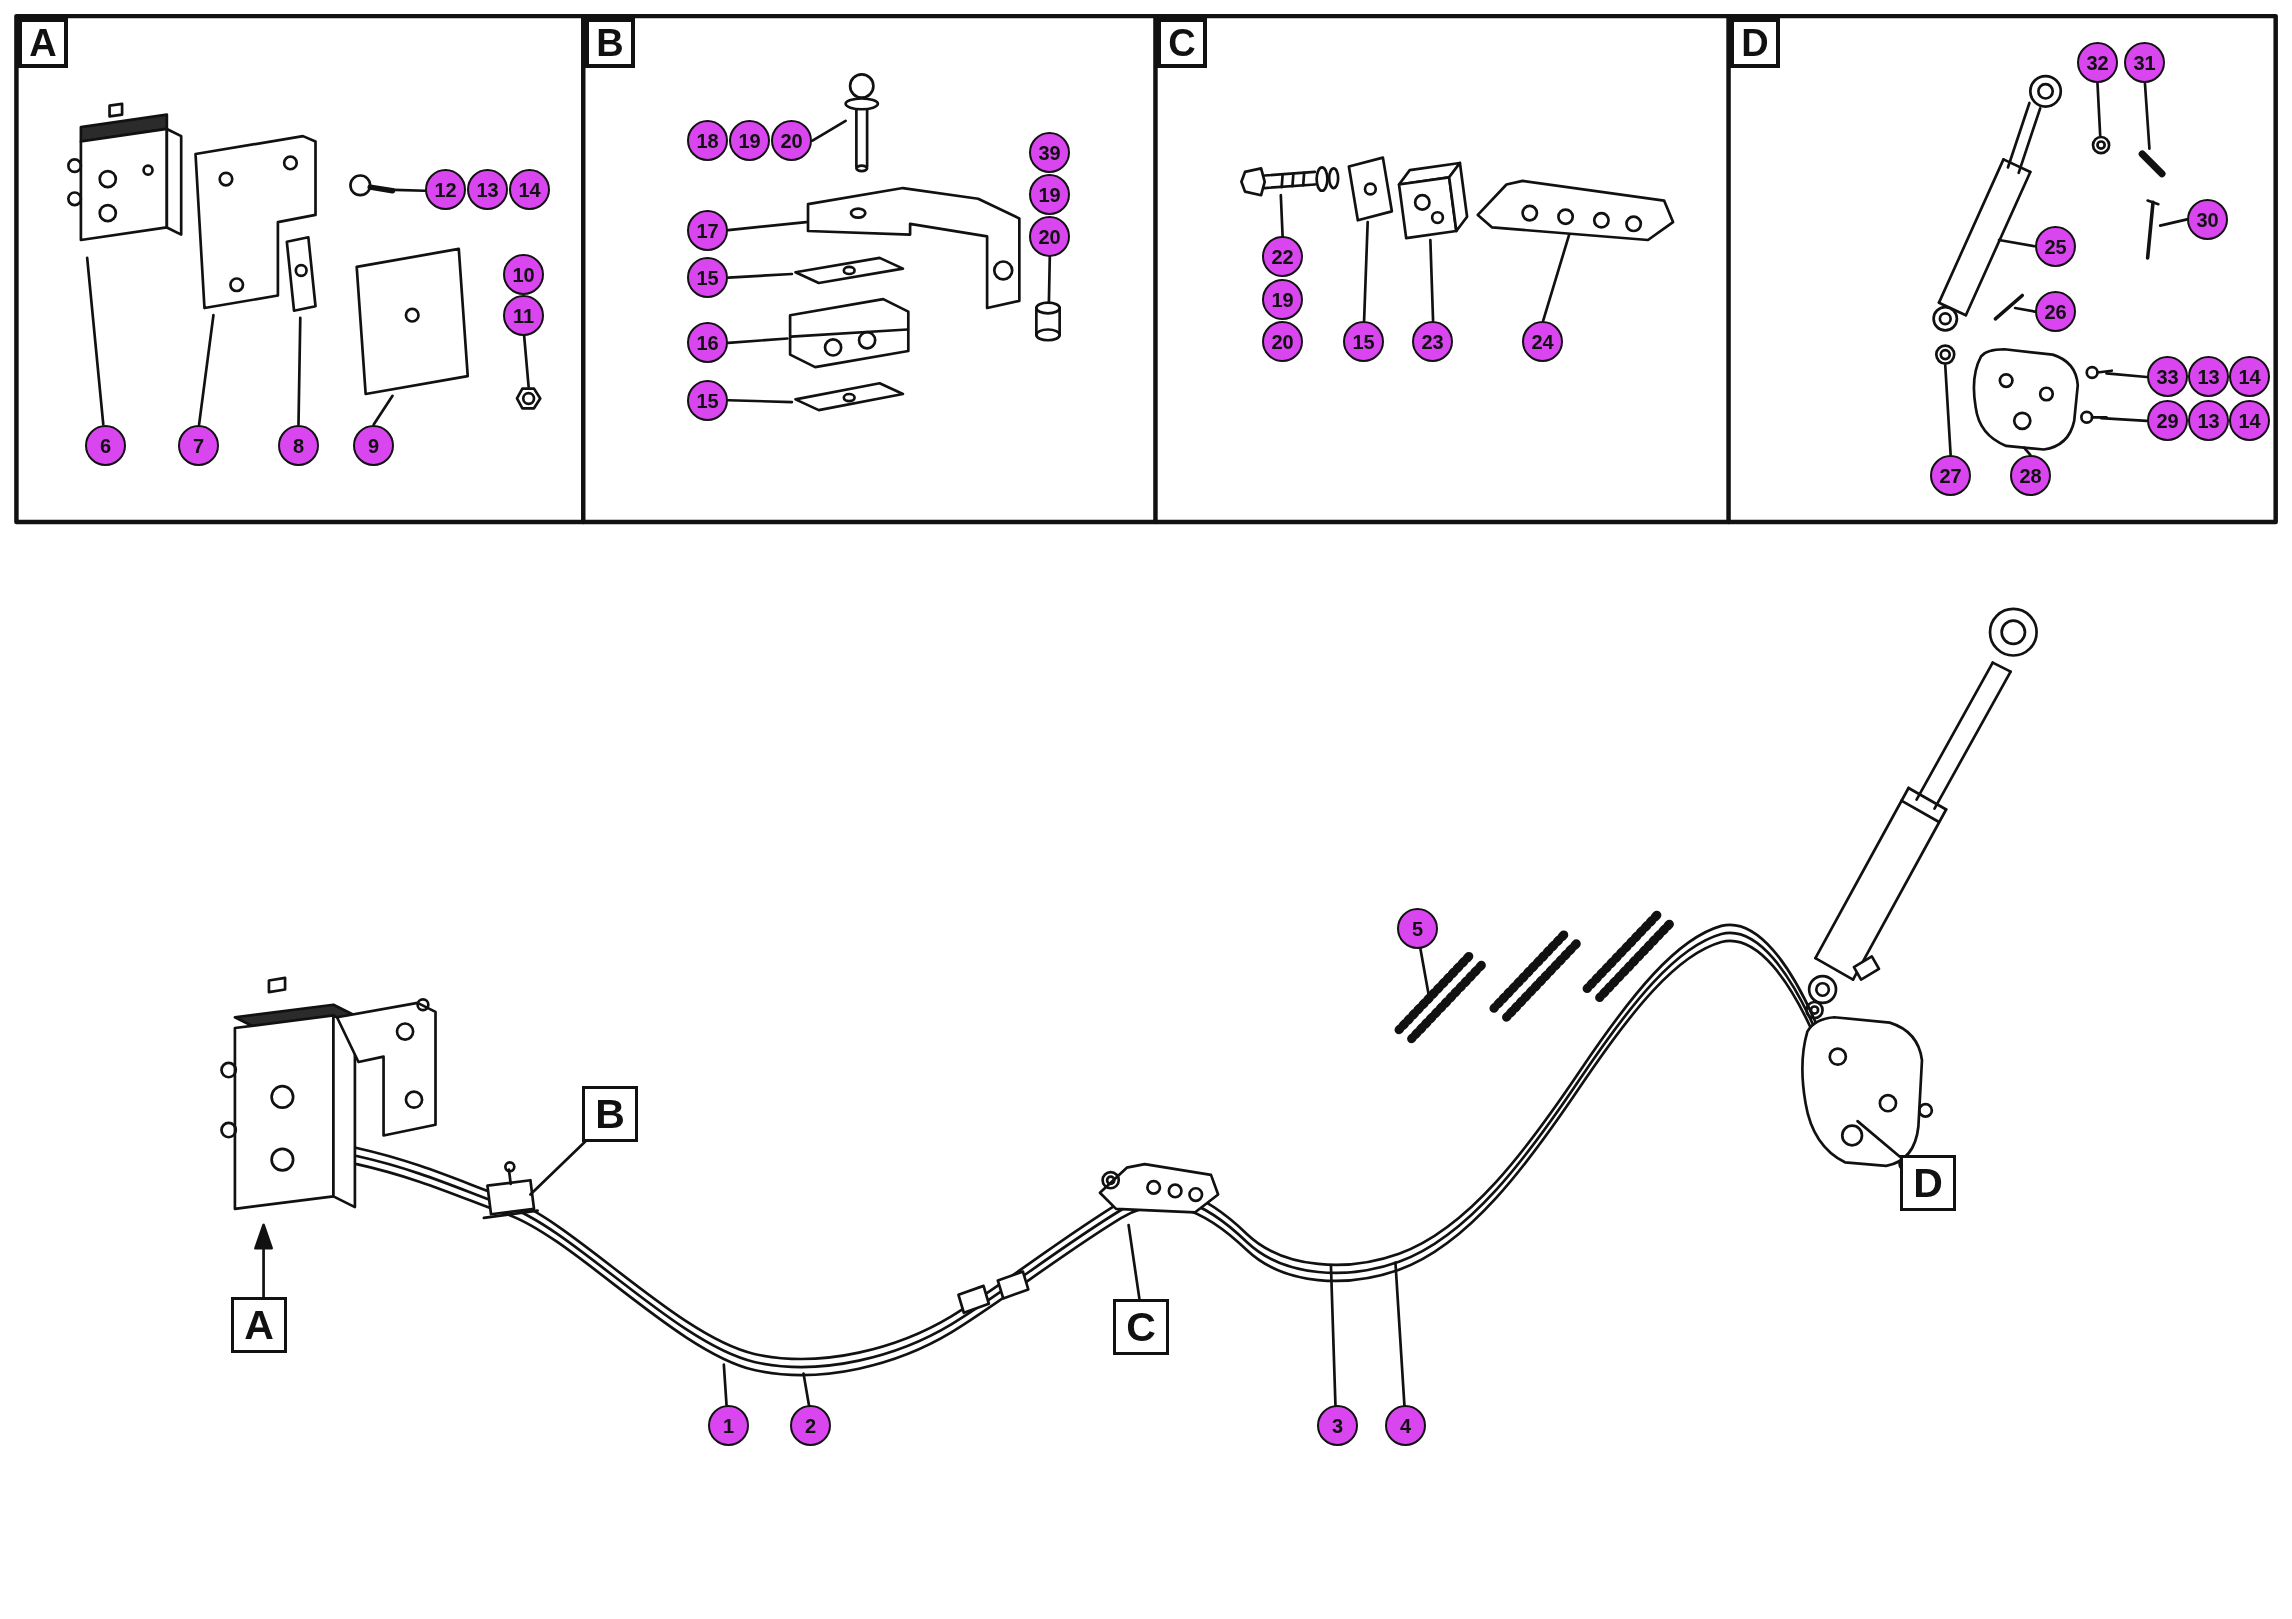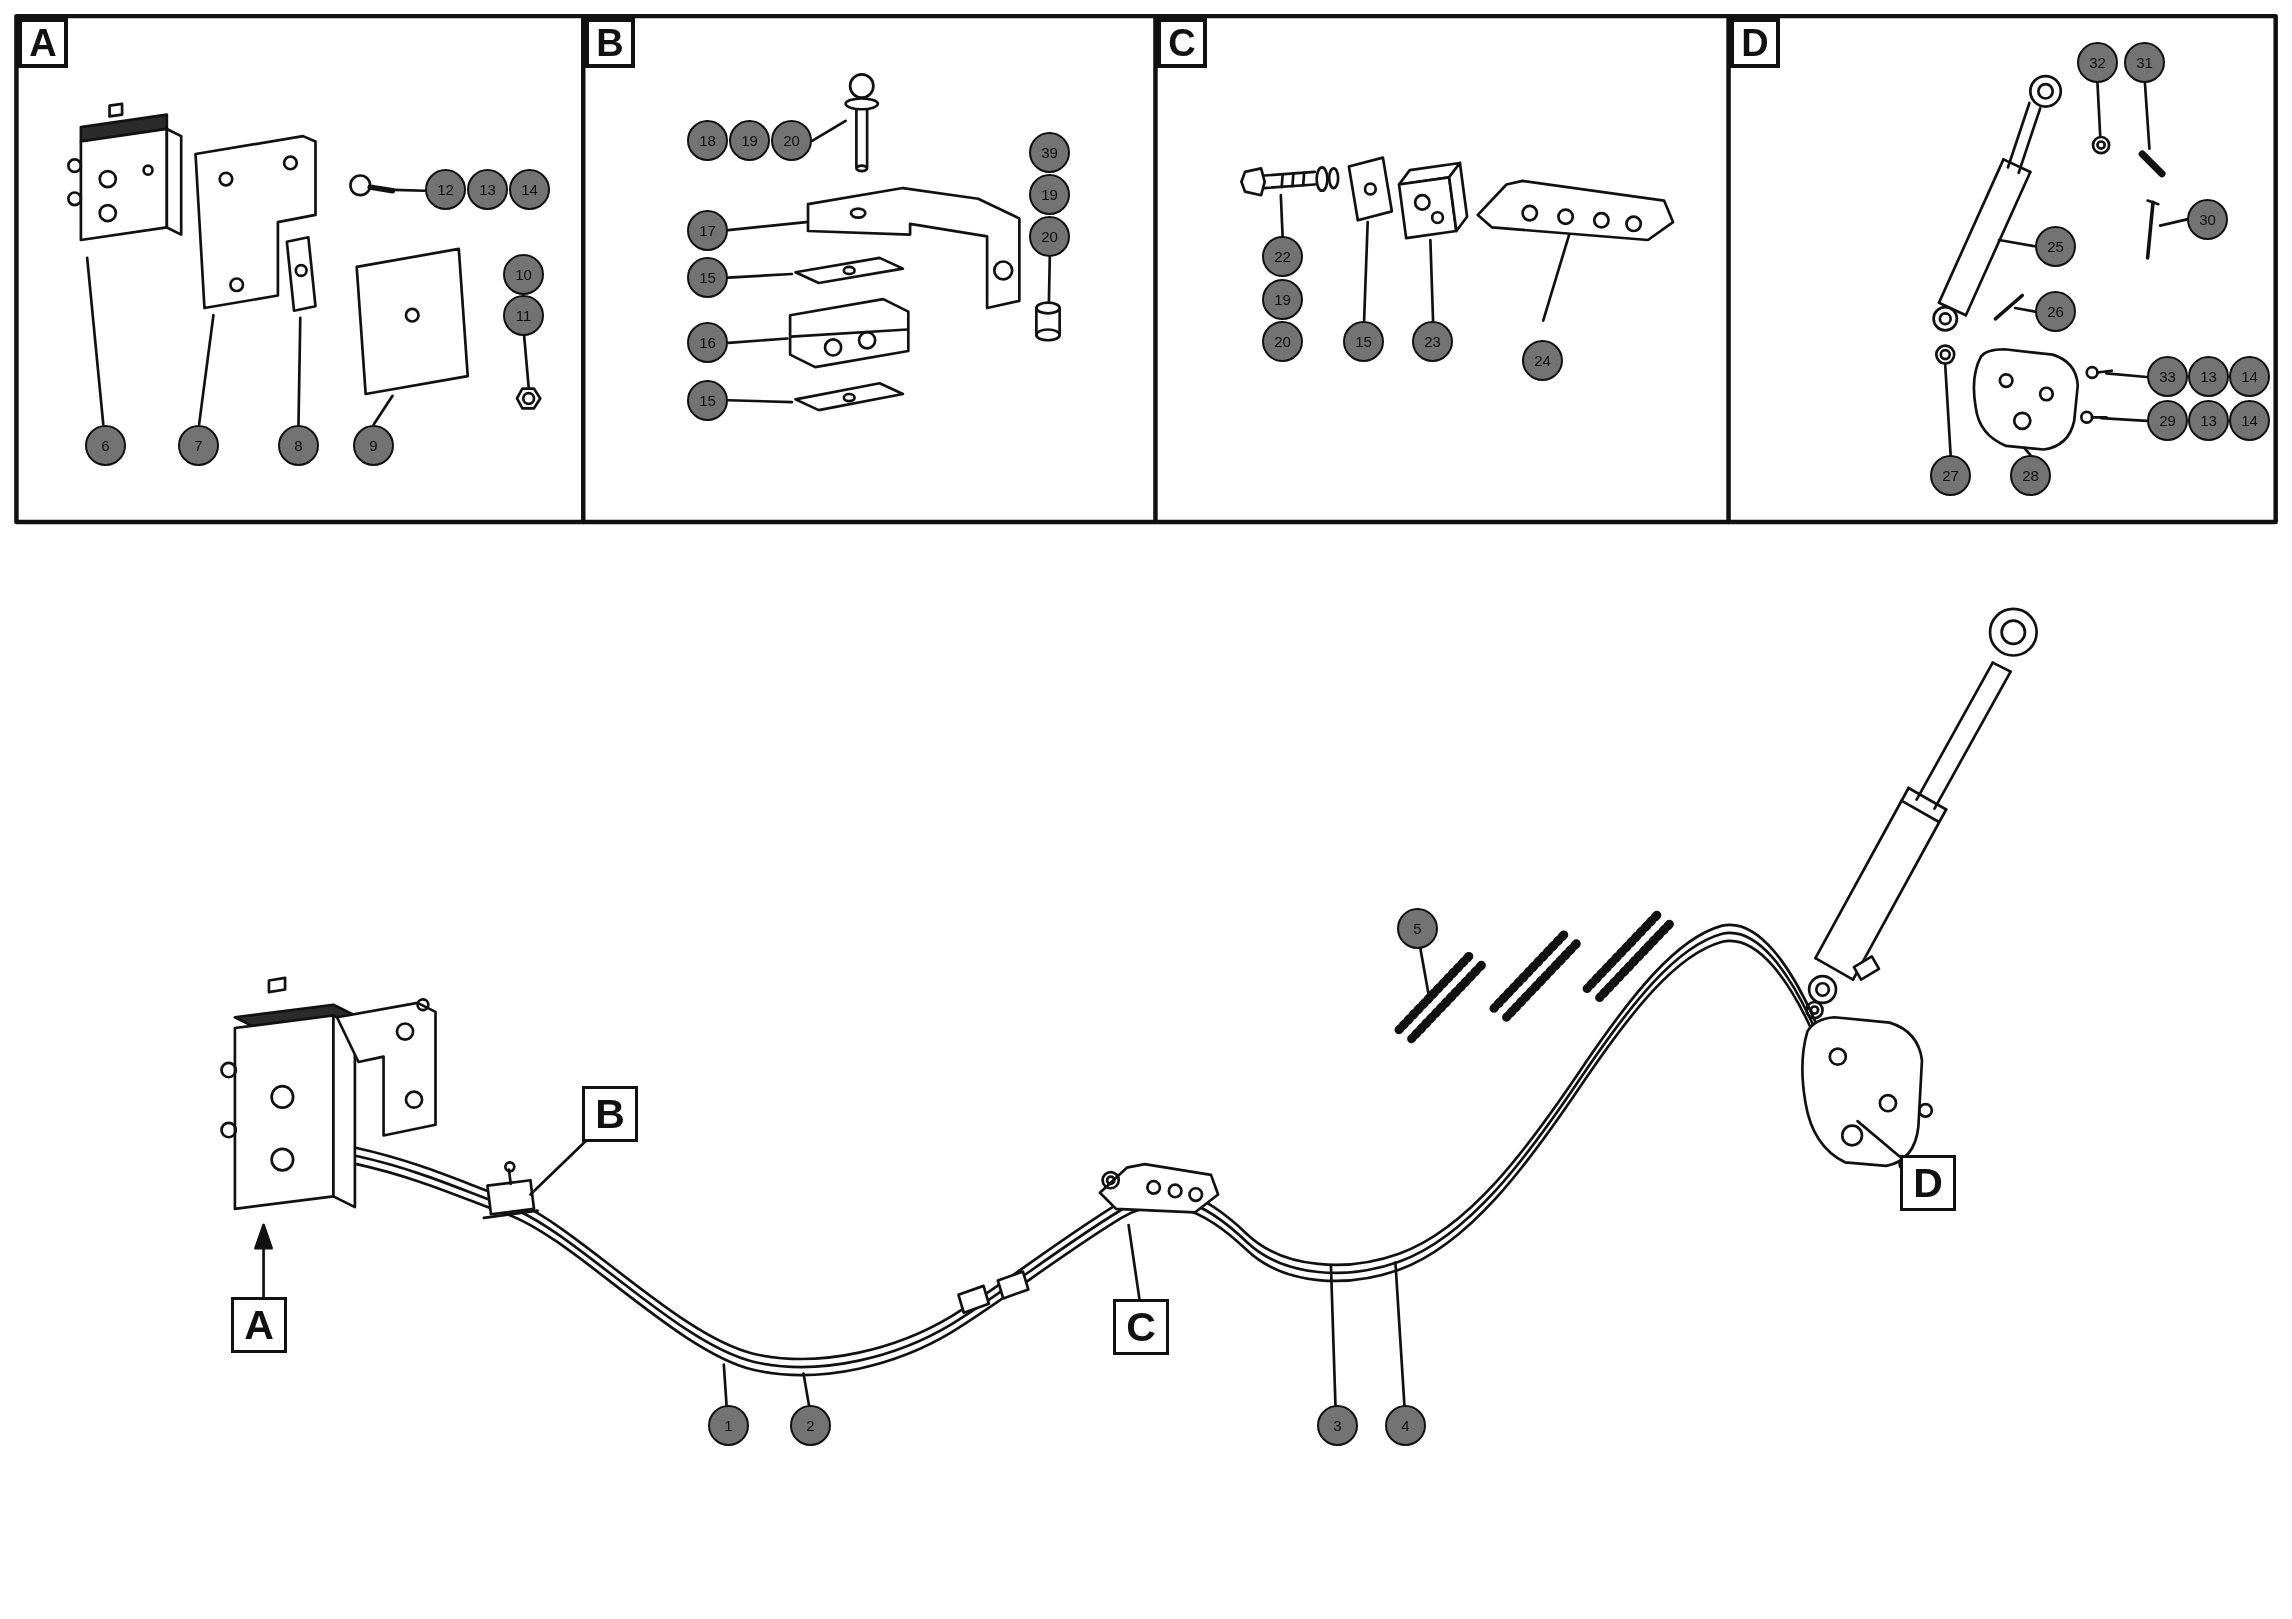--- a/index.html
+++ b/index.html
@@ -1,21 +1,21 @@
 <!DOCTYPE html>
 <html style="font-size:14.3px"><head>
 <meta charset="utf-8">
 <style>
   html,body{margin:0;padding:0;background:#fff;}
   .canvas{position:relative;width:2293px;height:1619px;background:#fff;overflow:hidden;
           font-family:"Liberation Sans",sans-serif;color:#111;}
   .art{position:absolute;left:0;top:0;z-index:1;}
   .co{position:absolute;width:41px;height:41px;box-sizing:border-box;border:2.7px solid #111;
-      border-radius:50%;background:#737373;display:flex;align-items:center;justify-content:center;
-      font-weight:normal;font-size:15px;line-height:1;z-index:5;}
+      border-radius:50%;background:#d946ef;display:flex;align-items:center;justify-content:center;
+      font-weight:bold;font-size:20px;line-height:1;z-index:5;}
   .panel-letter{position:absolute;width:50px;height:50px;box-sizing:border-box;border:4.5px solid #111;
       background:#fff;display:flex;align-items:center;justify-content:center;
       font-weight:bold;font-size:38px;z-index:6;}
   .area-label{position:absolute;width:56px;height:56px;box-sizing:border-box;border:3.6px solid #111;
       background:#fff;display:flex;align-items:center;justify-content:center;
       font-weight:bold;font-size:41px;z-index:5;}
   .wm{position:absolute;z-index:0;font-weight:bold;white-space:nowrap;}
   .wm-back{left:922px;top:768px;font-size:72px;color:#8f8f97;opacity:.9;letter-spacing:0.9px;}
   .wm-front{left:948px;top:786px;font-size:54px;color:#2456cc;opacity:.92;}
   .footer-code{position:absolute;right:94px;top:1546px;font-size:39px;font-weight:bold;z-index:5;}
@@ -285,21 +285,21 @@
     <div class="co" style="left:1029px;top:174px">19</div>
     <div class="co" style="left:1029px;top:216px">20</div>
   </div>
 
   <div>
     <div class="co" style="left:1262px;top:236px">22</div>
     <div class="co" style="left:1262px;top:279px">19</div>
     <div class="co" style="left:1262px;top:321px">20</div>
     <div class="co" style="left:1343px;top:321px">15</div>
     <div class="co" style="left:1412px;top:321px">23</div>
-    <div class="co" style="left:1522px;top:340px">24</div>
+    <div class="co" style="left:1522px;top:321px">24</div>
   </div>
 
   <div>
     <div class="co" style="left:2077px;top:42px">32</div>
     <div class="co" style="left:2124px;top:42px">31</div>
     <div class="co" style="left:2187px;top:199px">30</div>
     <div class="co" style="left:2035px;top:226px">25</div>
     <div class="co" style="left:2035px;top:291px">26</div>
     <div class="co" style="left:2147px;top:356px">33</div>
     <div class="co" style="left:2188px;top:356px">13</div>

